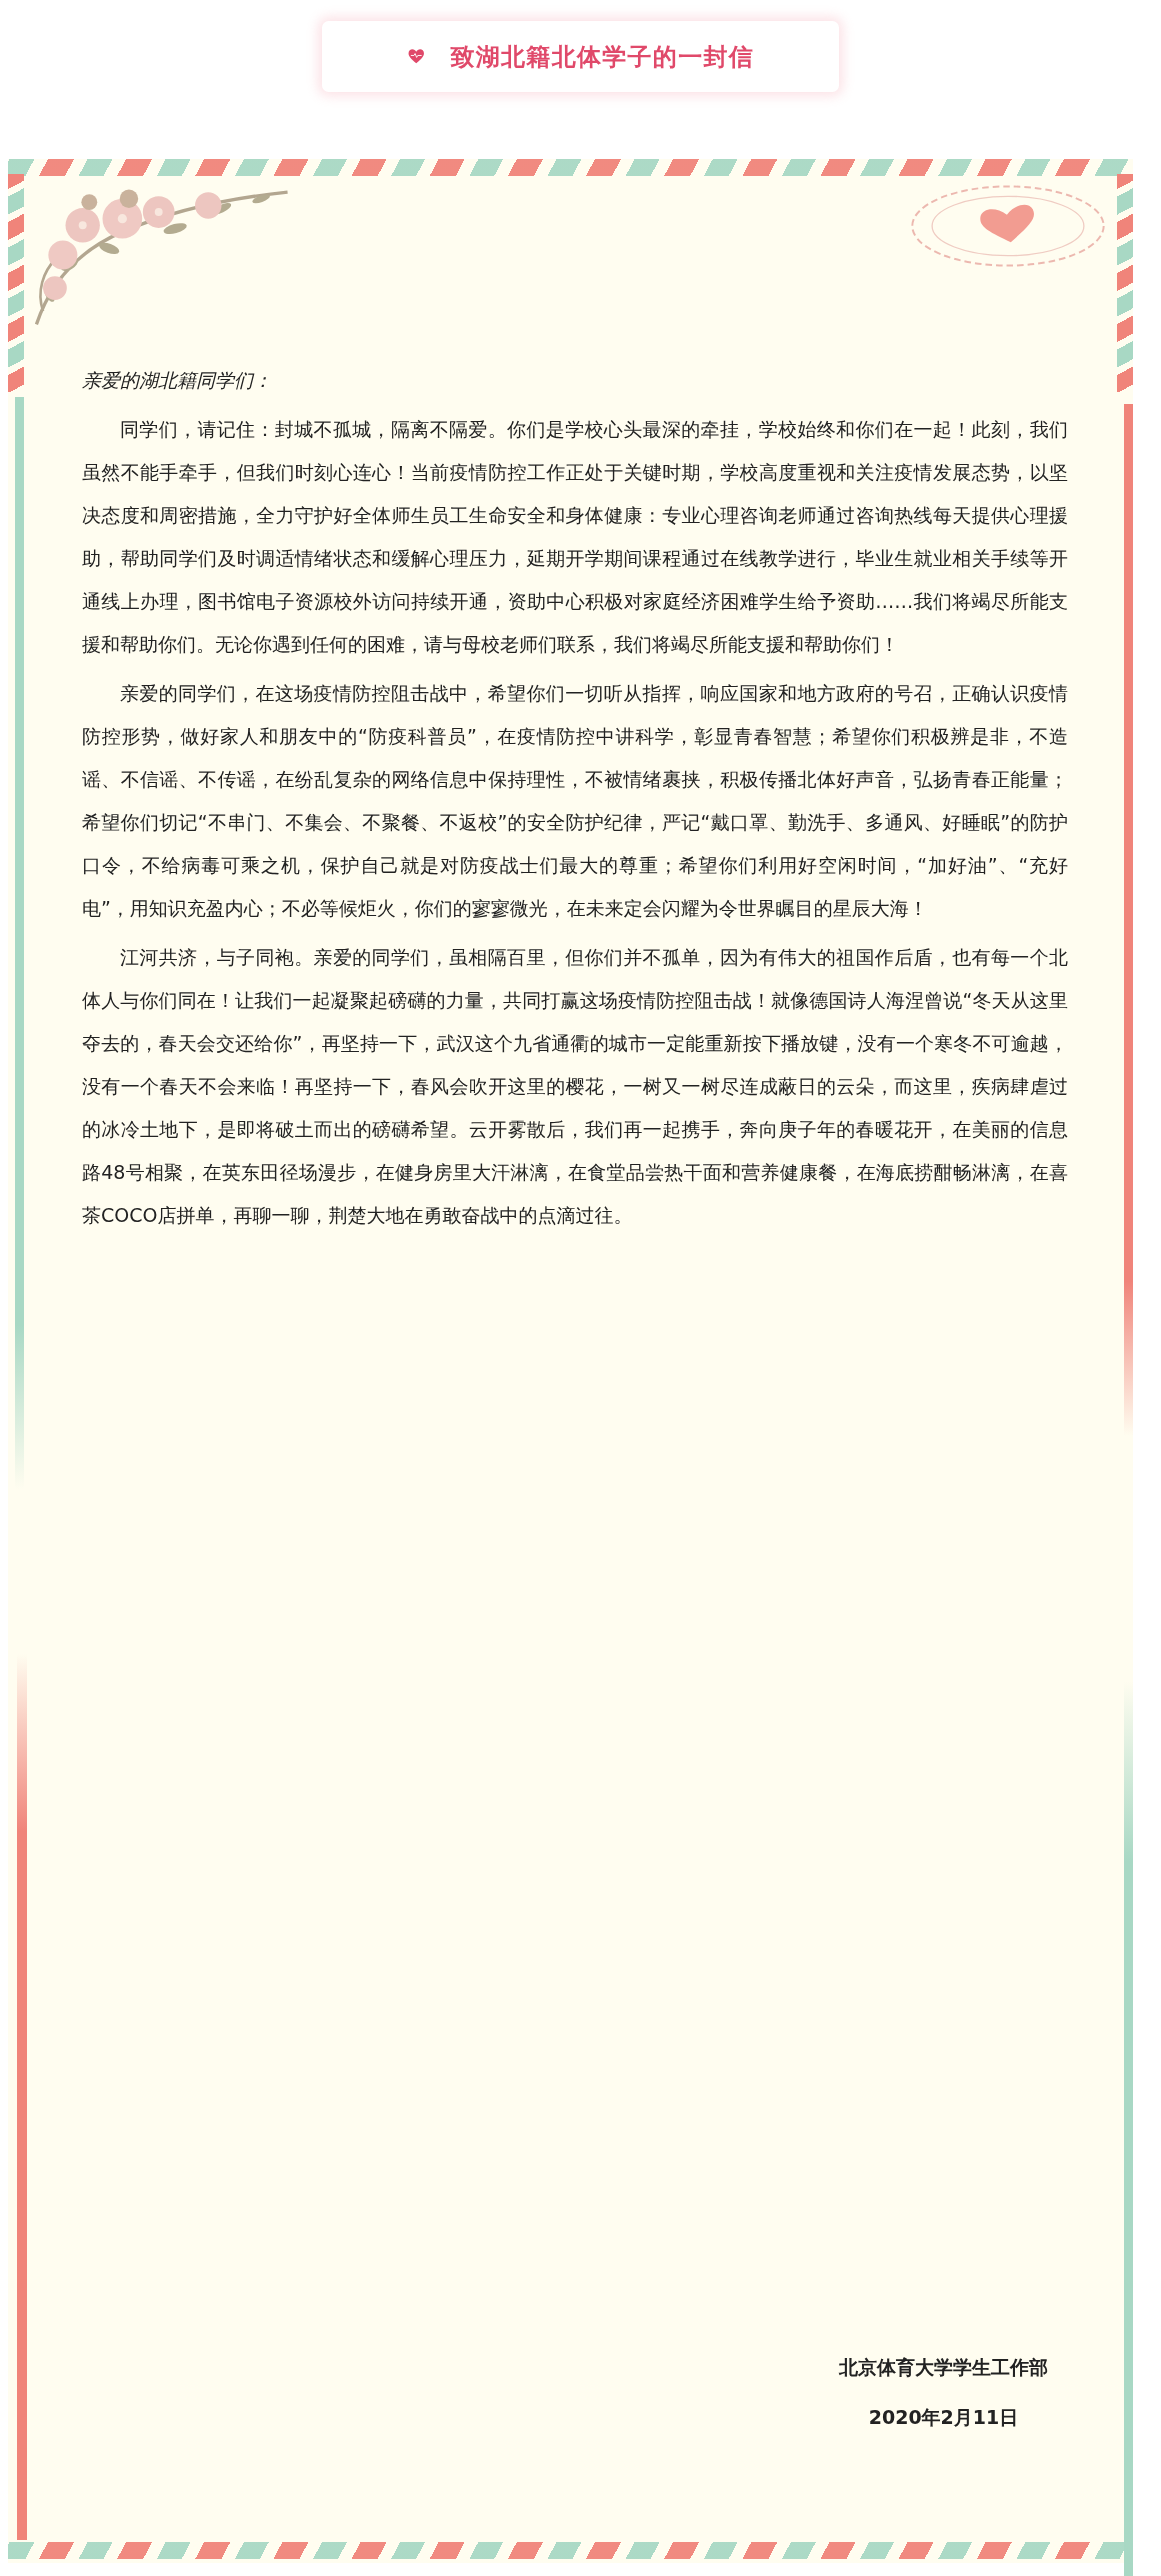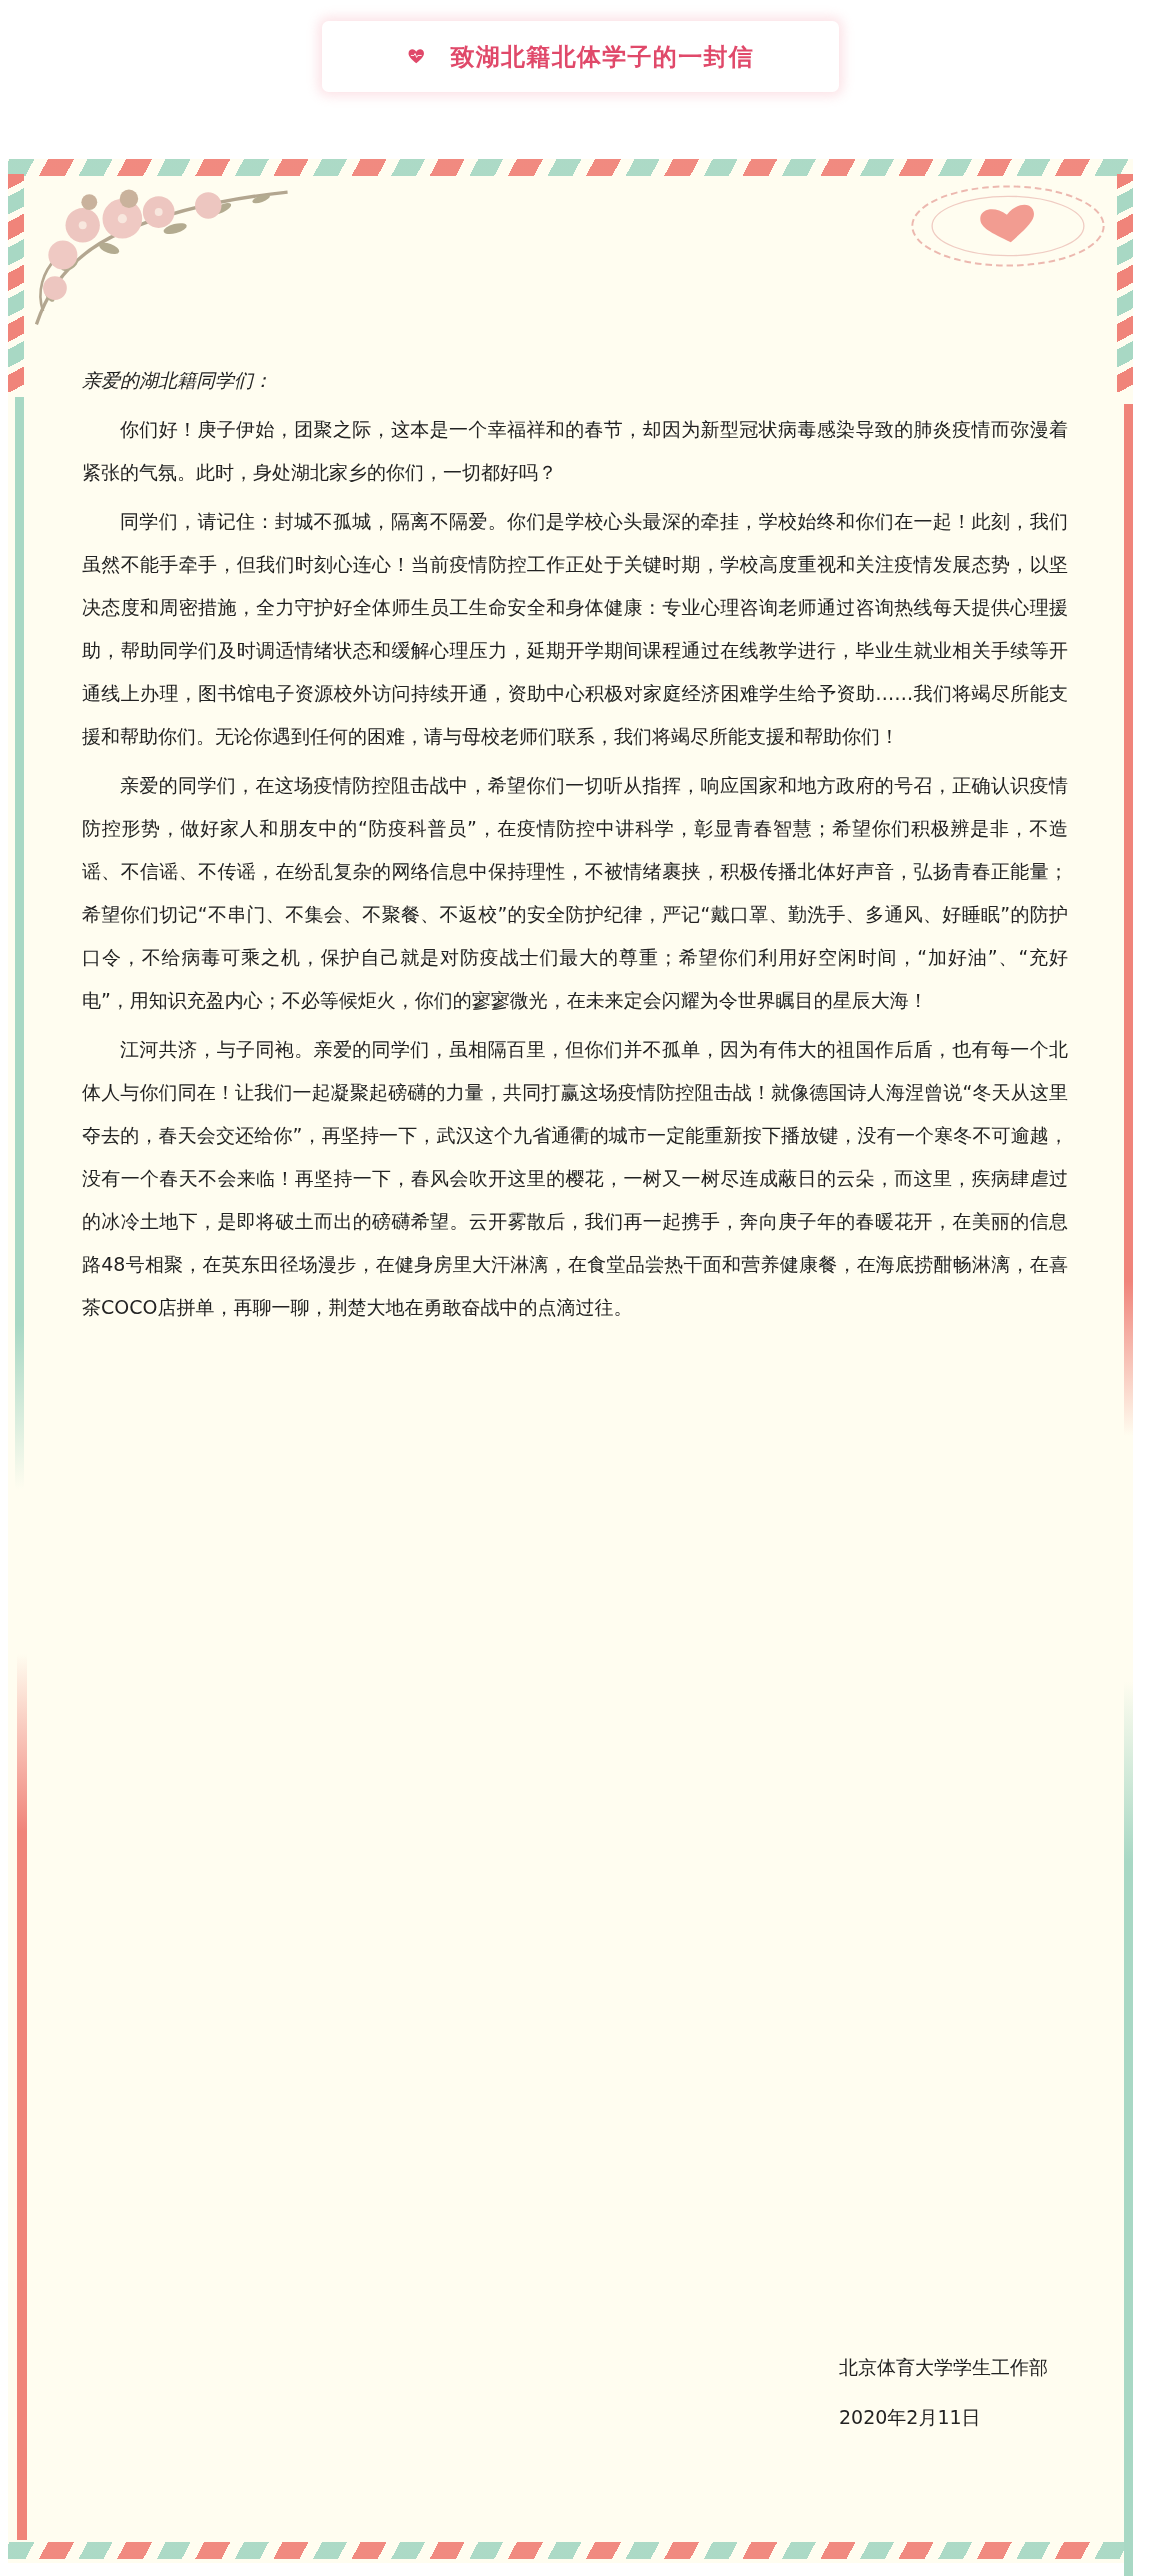--- a/index.html
+++ b/index.html
@@ -130,24 +130,25 @@
   .greeting { margin-top: 107px; font-style: italic; }
   .para {
     text-indent: 2em;
     text-align: justify;
     margin-top: 6px;
   }
   .signature {
     position: absolute;
     right: 85px;
     top: 2183px;
-    text-align: left;
+    text-align: center;
     font-size: 19px;
     line-height: 50px;
     color: #222222;
+    font-weight: bold;
   }
 </style>
 </head>
 <body>
 
 <div class="page">
 
   <div class="title-badge">
     <span class="heart-icon">
       <svg viewBox="0 0 24 24" width="18.5" height="18.5">
@@ -195,21 +196,20 @@
     <svg class="stamp" viewBox="0 0 300 130">
       <g opacity="0.8">
         <ellipse cx="150" cy="65" rx="145" ry="60" fill="none" stroke="#e8a8a0" stroke-width="3" stroke-dasharray="10 6"></ellipse>
         <ellipse cx="150" cy="65" rx="115" ry="45" fill="none" stroke="#ecc0b8" stroke-width="2"></ellipse>
         <path d="M150 90 C120 70 105 60 110 45 C115 33 135 33 150 48 C165 33 185 33 190 45 C195 60 180 70 150 90 Z" fill="#f0847a" transform="rotate(-8 150 60)"></path>
       </g>
     </svg>
 
     <div class="content">
       <div class="greeting">亲爱的湖北籍同学们：</div>
-      <p class="para">你们好！庚子伊始，团聚之际，这本是一个幸福祥和的春节，却因为新型冠状病毒感染导致的肺炎疫情而弥漫着紧张的气氛。此时，身处湖北家乡的你们，一切都好吗？</p>
       <p class="para">同学们，请记住：封城不孤城，隔离不隔爱。你们是学校心头最深的牵挂，学校始终和你们在一起！此刻，我们虽然不能手牵手，但我们时刻心连心！当前疫情防控工作正处于关键时期，学校高度重视和关注疫情发展态势，以坚决态度和周密措施，全力守护好全体师生员工生命安全和身体健康：专业心理咨询老师通过咨询热线每天提供心理援助，帮助同学们及时调适情绪状态和缓解心理压力，延期开学期间课程通过在线教学进行，毕业生就业相关手续等开通线上办理，图书馆电子资源校外访问持续开通，资助中心积极对家庭经济困难学生给予资助……我们将竭尽所能支援和帮助你们。无论你遇到任何的困难，请与母校老师们联系，我们将竭尽所能支援和帮助你们！</p>
       <p class="para">亲爱的同学们，在这场疫情防控阻击战中，希望你们一切听从指挥，响应国家和地方政府的号召，正确认识疫情防控形势，做好家人和朋友中的“防疫科普员”，在疫情防控中讲科学，彰显青春智慧；希望你们积极辨是非，不造谣、不信谣、不传谣，在纷乱复杂的网络信息中保持理性，不被情绪裹挟，积极传播北体好声音，弘扬青春正能量；希望你们切记“不串门、不集会、不聚餐、不返校”的安全防护纪律，严记“戴口罩、勤洗手、多通风、好睡眠”的防护口令，不给病毒可乘之机，保护自己就是对防疫战士们最大的尊重；希望你们利用好空闲时间，“加好油”、“充好电”，用知识充盈内心；不必等候炬火，你们的寥寥微光，在未来定会闪耀为令世界瞩目的星辰大海！</p>
       <p class="para">江河共济，与子同袍。亲爱的同学们，虽相隔百里，但你们并不孤单，因为有伟大的祖国作后盾，也有每一个北体人与你们同在！让我们一起凝聚起磅礴的力量，共同打赢这场疫情防控阻击战！就像德国诗人海涅曾说“冬天从这里夺去的，春天会交还给你”，再坚持一下，武汉这个九省通衢的城市一定能重新按下播放键，没有一个寒冬不可逾越，没有一个春天不会来临！再坚持一下，春风会吹开这里的樱花，一树又一树尽连成蔽日的云朵，而这里，疾病肆虐过的冰冷土地下，是即将破土而出的磅礴希望。云开雾散后，我们再一起携手，奔向庚子年的春暖花开，在美丽的信息路48号相聚，在英东田径场漫步，在健身房里大汗淋漓，在食堂品尝热干面和营养健康餐，在海底捞酣畅淋漓，在喜茶COCO店拼单，再聊一聊，荆楚大地在勇敢奋战中的点滴过往。</p>
     </div>
 
     <div class="signature">
       <div>北京体育大学学生工作部</div>
       <div>2020年2月11日</div>
     </div>
   </div>

